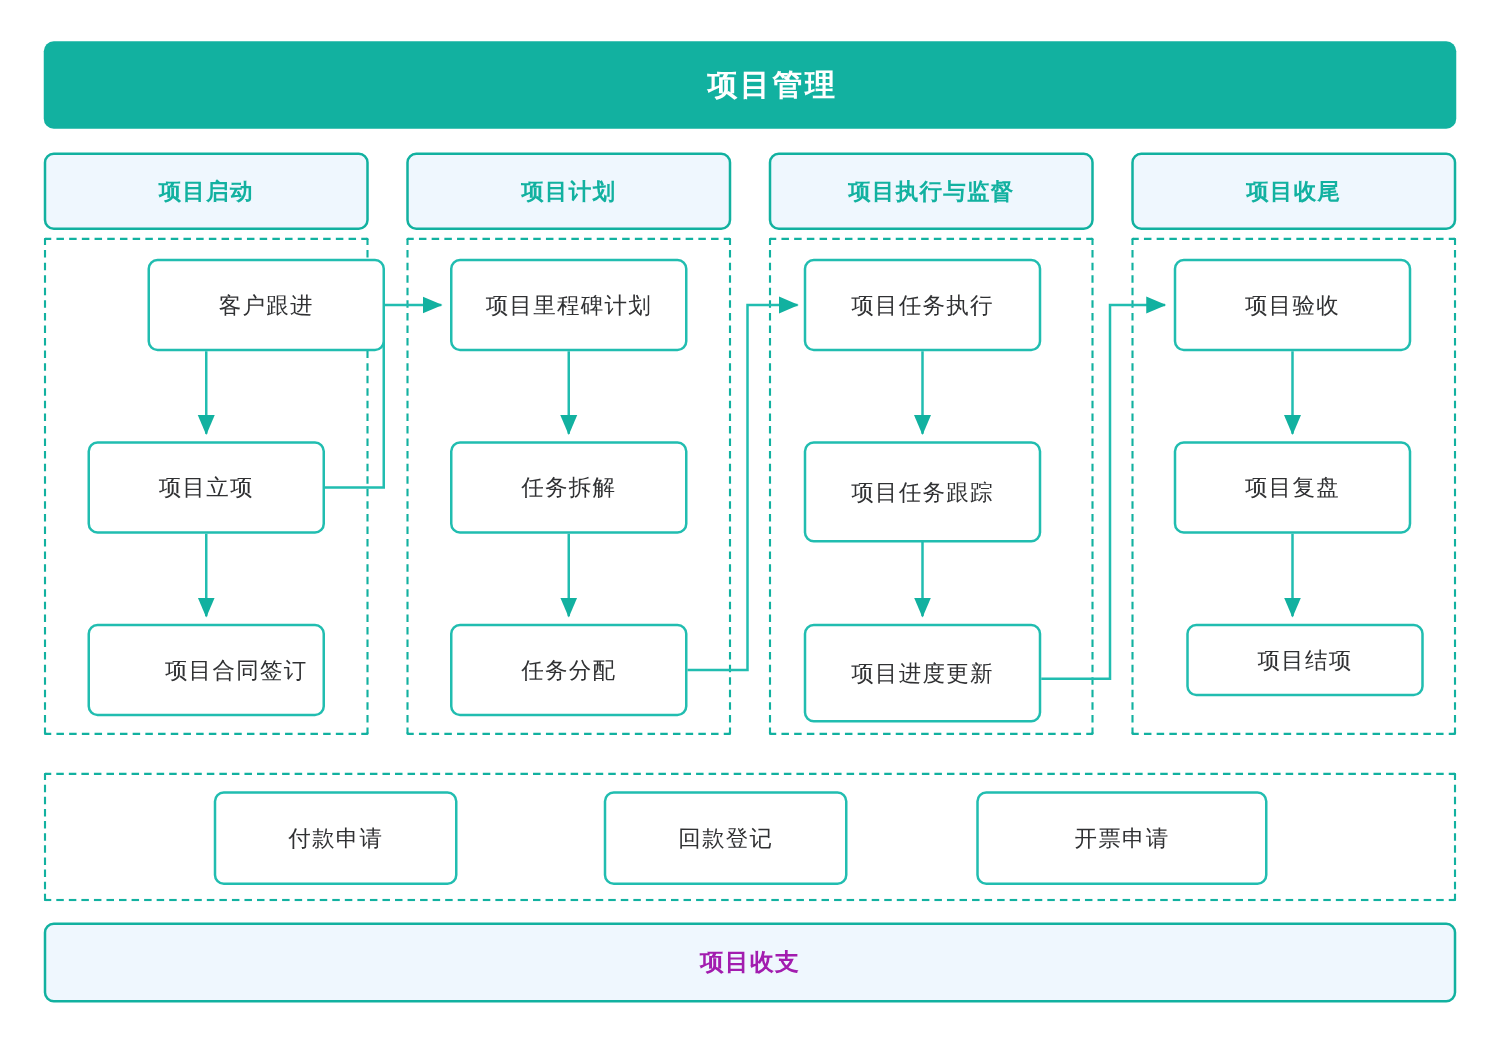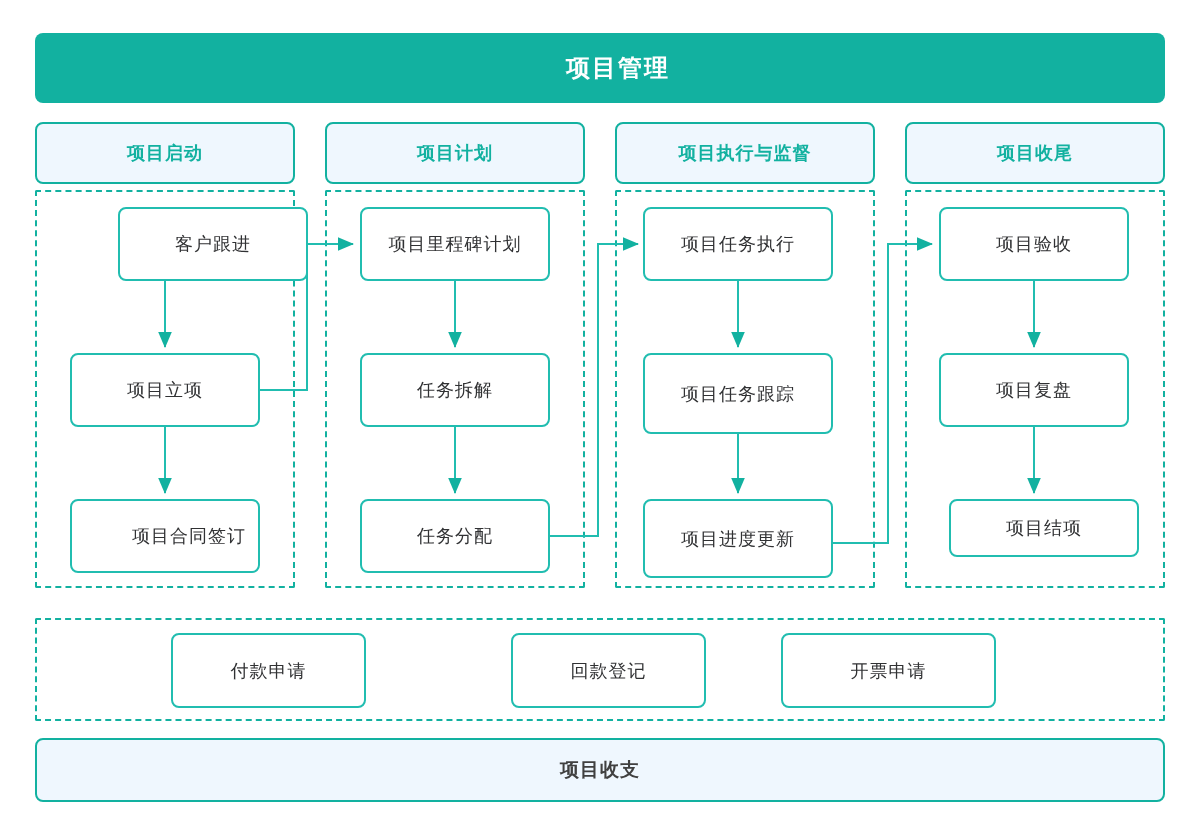--- a/index.html
+++ b/index.html
@@ -110,21 +110,21 @@
     height: 64px;
     background: #eff7fe;
     border: 2px solid #12b1a0;
     border-radius: 8px;
     display: flex;
     align-items: center;
     justify-content: center;
     box-sizing: border-box;
   }
   .footer-text {
-    color: #404040;
+    color: #a21caf;
     font-size: 19px;
     font-weight: bold;
     letter-spacing: 1px;
   }
 
   
   #connectors {
     position: absolute;
     left: 0;
     top: 0;
@@ -224,24 +224,24 @@
   </div>
   <div class="node" style="left:939px; top:499px; width:190px; height:58px;margin-left:10px;">
     <span class="node-text">项目结项</span>
   </div>
 
   <div class="pay-strip"></div>
 
   <div class="node" style="left:171px; top:633px; width:195px; height:75px;">
     <span class="node-text">付款申请</span>
   </div>
-  <div class="node" style="left:483px; top:633px; width:195px; height:75px;margin-left:28px;">
+  <div class="node" style="left:483px; top:633px; width:195px; height:75px;">
     <span class="node-text">回款登记</span>
   </div>
-  <div class="node" style="left:781px; top:633px; width:215px; height:75px;justify-content:center;">
+  <div class="node" style="left:781px; top:633px; width:233px; height:75px;justify-content:center;">
     <span class="node-text">开票申请</span>
   </div>
 
   <div class="footer-bar">
     <span class="footer-text">项目收支</span>
   </div>
 
 </div>
 
 </body></html>

